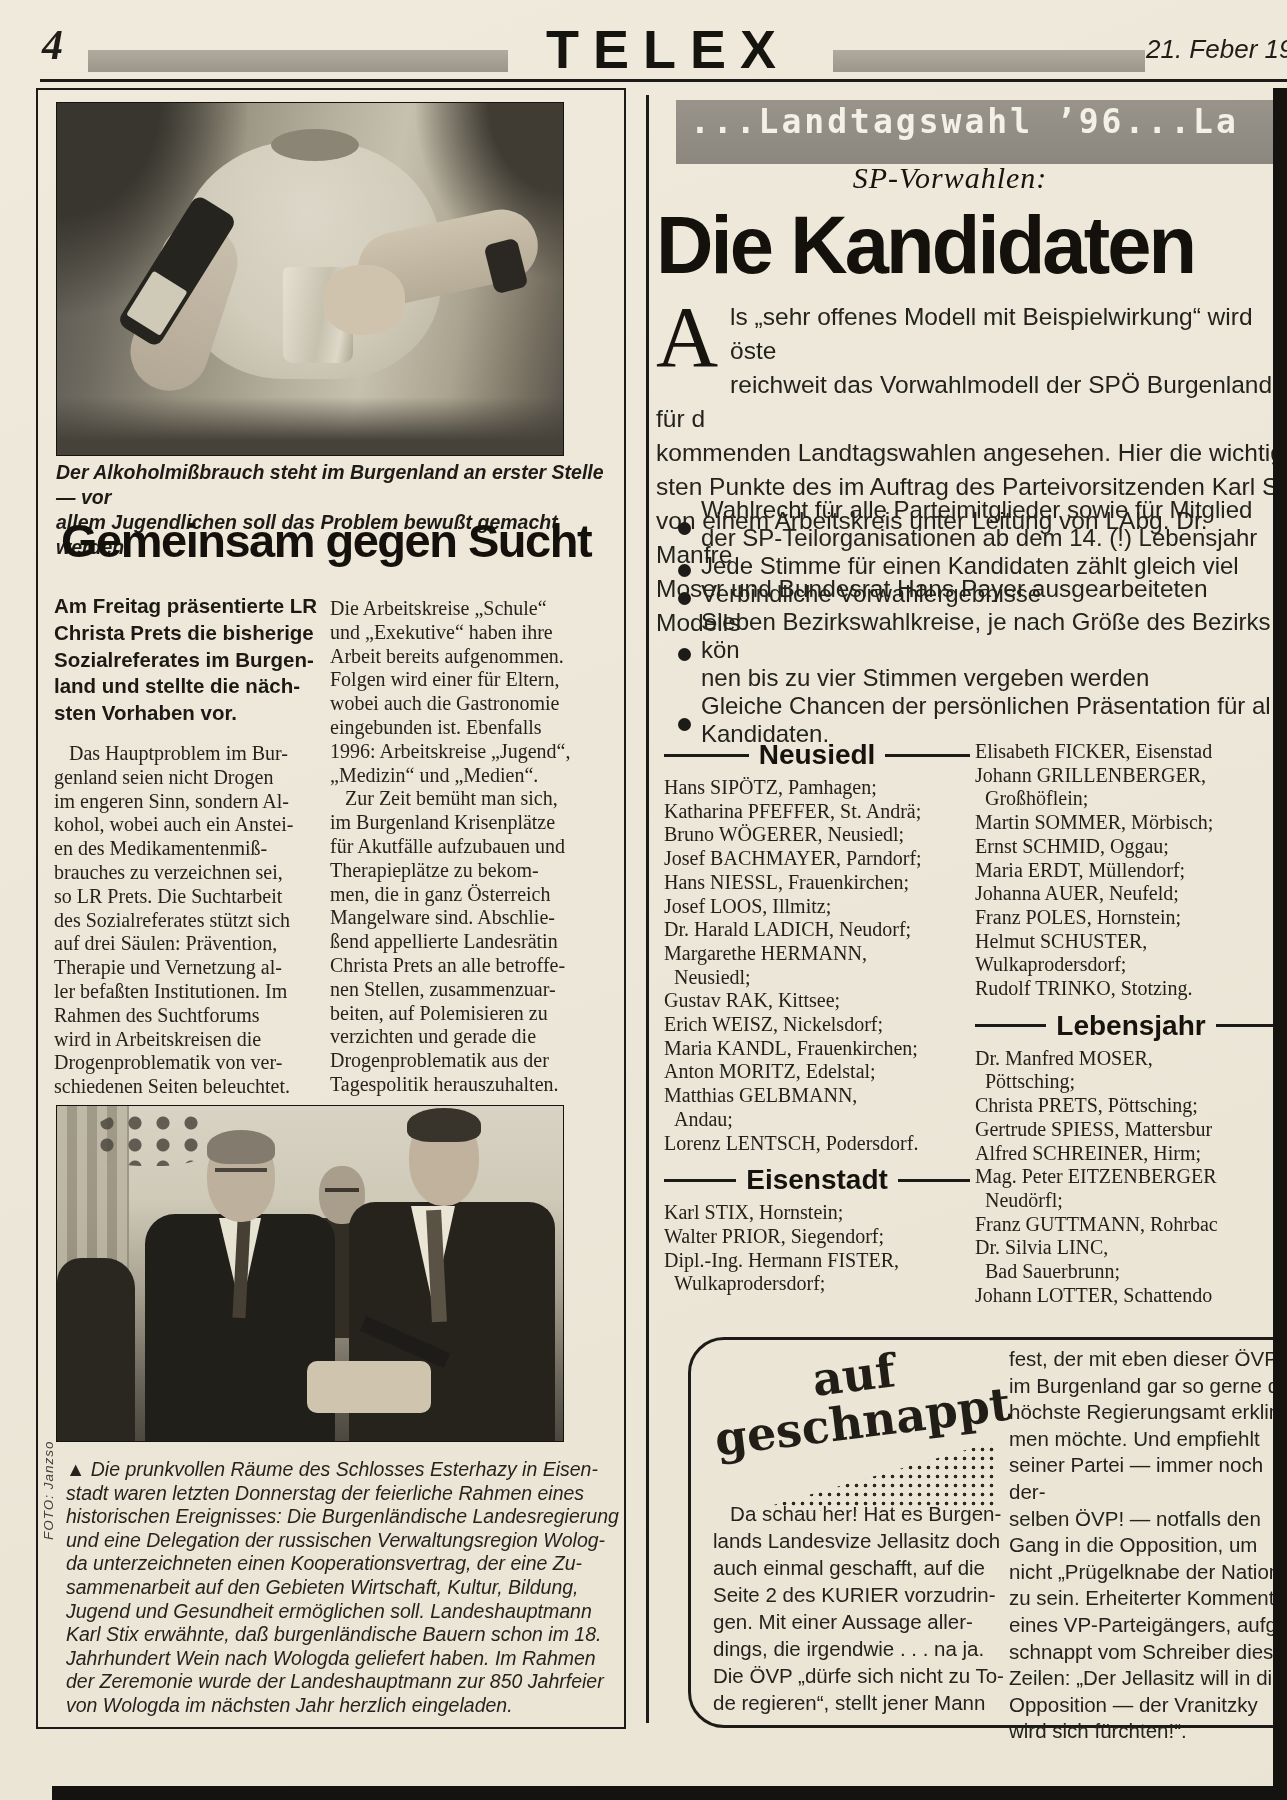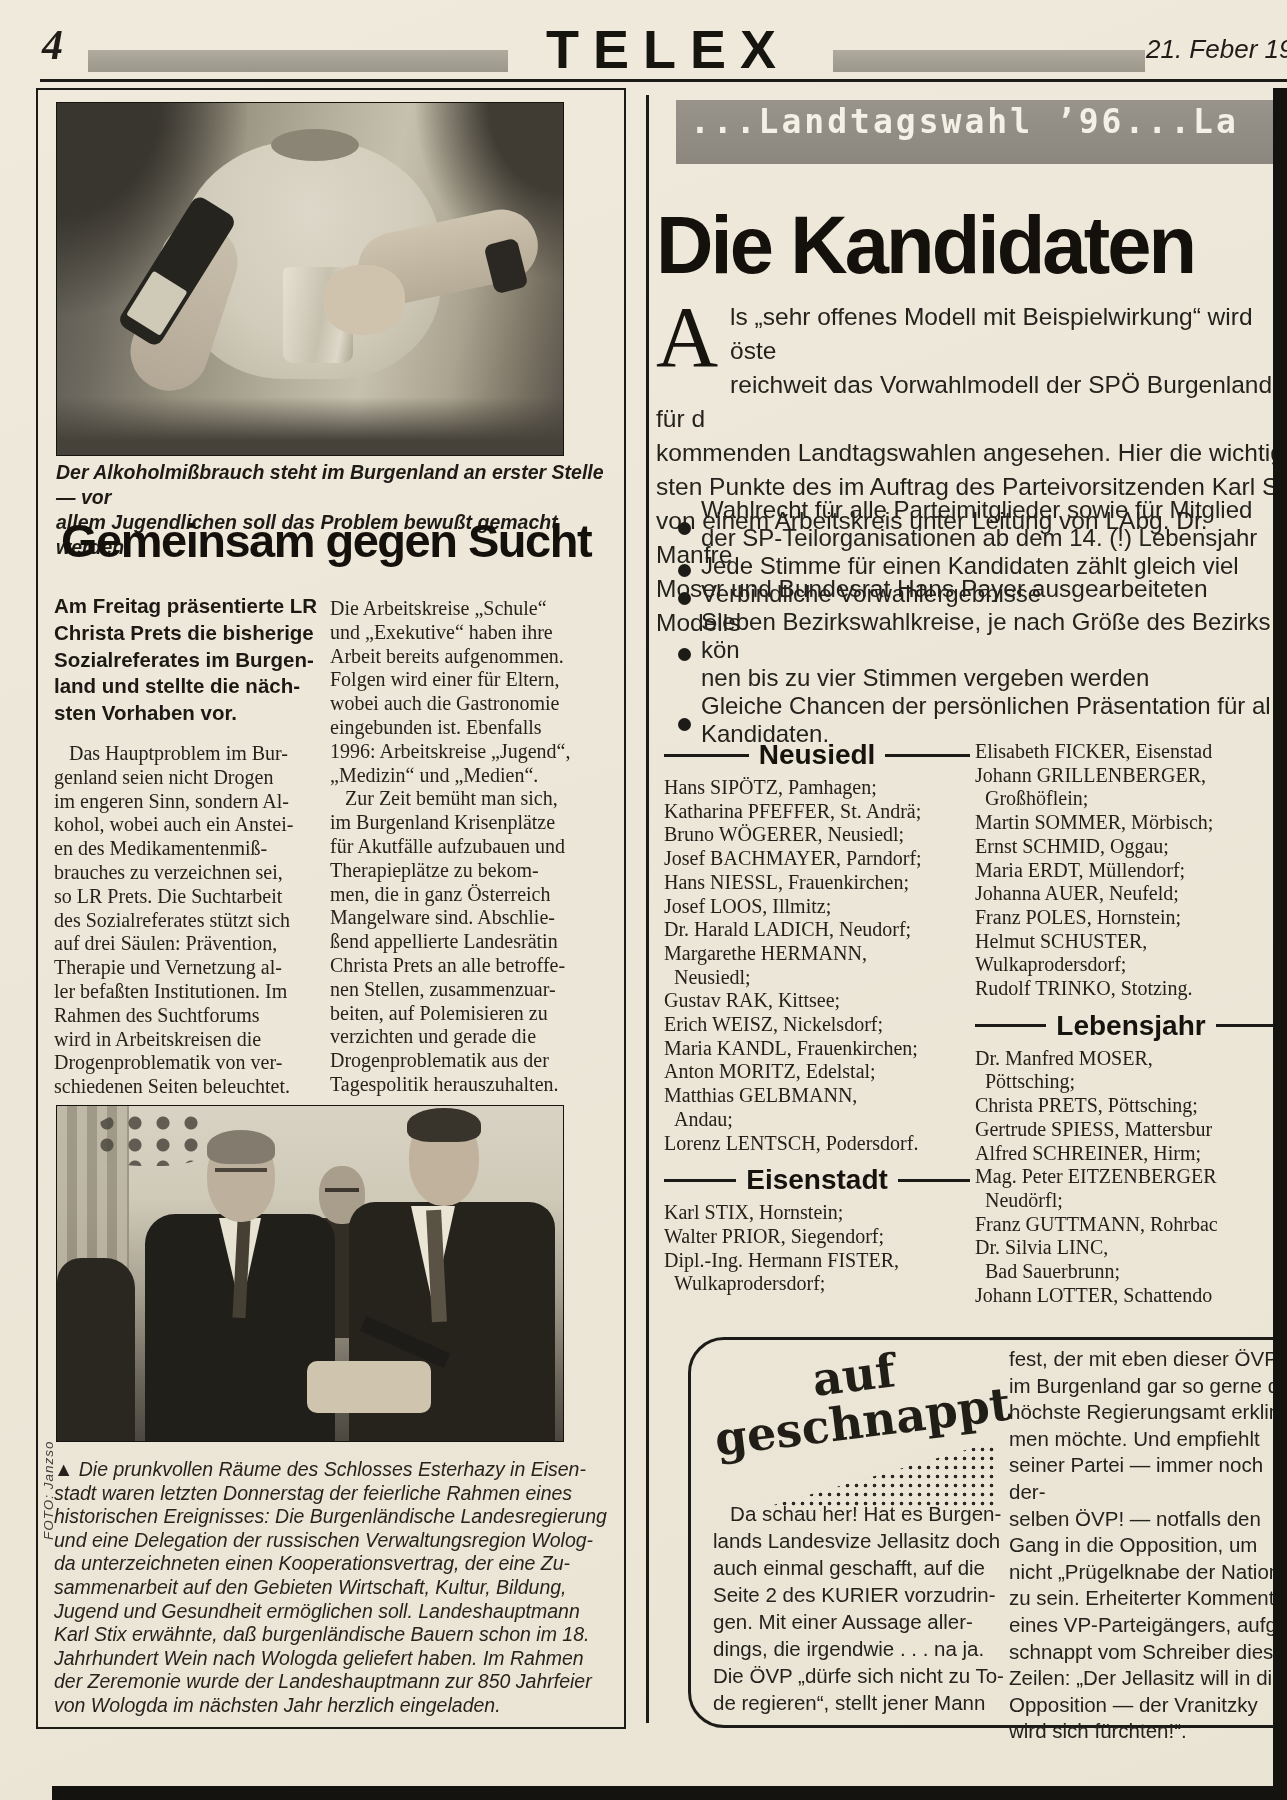--- a/index.html
+++ b/index.html
@@ -68,21 +68,21 @@
   .p2-head2{left:352px;top:8px;width:70px;height:92px;border-radius:46% 46% 48% 48%;background:#c1b29d;}
   .p2-hair2{left:-2px;top:-6px;width:74px;height:34px;border-radius:50% 50% 32% 32%;background:#39342b;}
   .p2-suit2{left:292px;top:96px;width:206px;height:239px;border-radius:26px 26px 0 0;background:#26231d;}
   .p2-shirt2{left:62px;top:4px;width:44px;height:100px;background:#eae5d5;clip-path:polygon(0 0,100% 0,50% 100%);}
   .p2-tie2{left:80px;top:8px;width:15px;height:112px;background:#59524438;background:#5a5244;transform:rotate(-3deg);}
   .p2-papers{left:250px;top:255px;width:124px;height:52px;border-radius:10px;background:#cfc5ae;}
   .p2-folder{left:302px;top:228px;width:92px;height:16px;background:#1e1c18;transform:rotate(24deg);}
 
   .credit{left:2px;top:1210px;width:18px;height:240px;writing-mode:vertical-rl;transform:rotate(180deg);
           font:italic 13.5px/18px "Liberation Sans",sans-serif;color:#45413a;letter-spacing:1px;}
-  .caption2{left:16px;top:1368px;width:556px;font:italic 19.5px/23.6px "Liberation Sans",sans-serif;color:#26231d;}
+  .caption2{left:28px;top:1368px;width:556px;font:italic 19.5px/23.6px "Liberation Sans",sans-serif;color:#26231d;}
 
   
   .divider{left:646px;top:95px;width:3px;height:1628px;background:#1d1b17;}
   .banner{left:676px;top:100px;width:611px;height:64px;background:linear-gradient(#98948b,#8b877e);}
   .banner span{display:block;padding:5px 0 0 14px;
          font:700 33px/1 "DejaVu Sans Mono",monospace;letter-spacing:3px;color:#f3f0e6;white-space:nowrap;}
   .kicker{left:700px;top:163px;width:500px;text-align:center;
           font:italic 30px/1 "Liberation Serif",serif;letter-spacing:1px;color:#17140f;}
   .h-kand{left:656px;top:204px;width:660px;font:800 82px/1 "Liberation Sans",sans-serif;
           letter-spacing:-3px;transform:scaleX(.97);transform-origin:left;color:#14110c;white-space:nowrap;}
@@ -229,20 +229,21 @@
 Jahrhundert Wein nach Wologda geliefert haben. Im Rahmen
 der Zeremonie wurde der Landeshauptmann zur 850 Jahrfeier
 von Wologda im nächsten Jahr herzlich eingeladen.</div>
   </section>
 
   <div class="abs divider"></div>
 
   <div class="abs banner">
     <span>...Landtagswahl ’96...La</span>
   </div>
+  <div class="abs kicker">SP-Vorwahlen:</div>
   <div class="abs h-kand">Die Kandidaten</div>
 
   <div class="abs intro">
     <span class="dropcap">A</span><span class="pre">ls „sehr offenes Modell mit Beispielwirkung“ wird öste
 reichweit das Vorwahlmodell der SPÖ Burgenland für d
 kommenden Landtagswahlen angesehen. Hier die wichtig
 sten Punkte des im Auftrag des Parteivorsitzenden Karl St
 von einem Arbeitskreis unter Leitung von LAbg. Dr. Manfre
 Moser und Bundesrat Hans Payer ausgearbeiteten Modells</span>
   </div>

